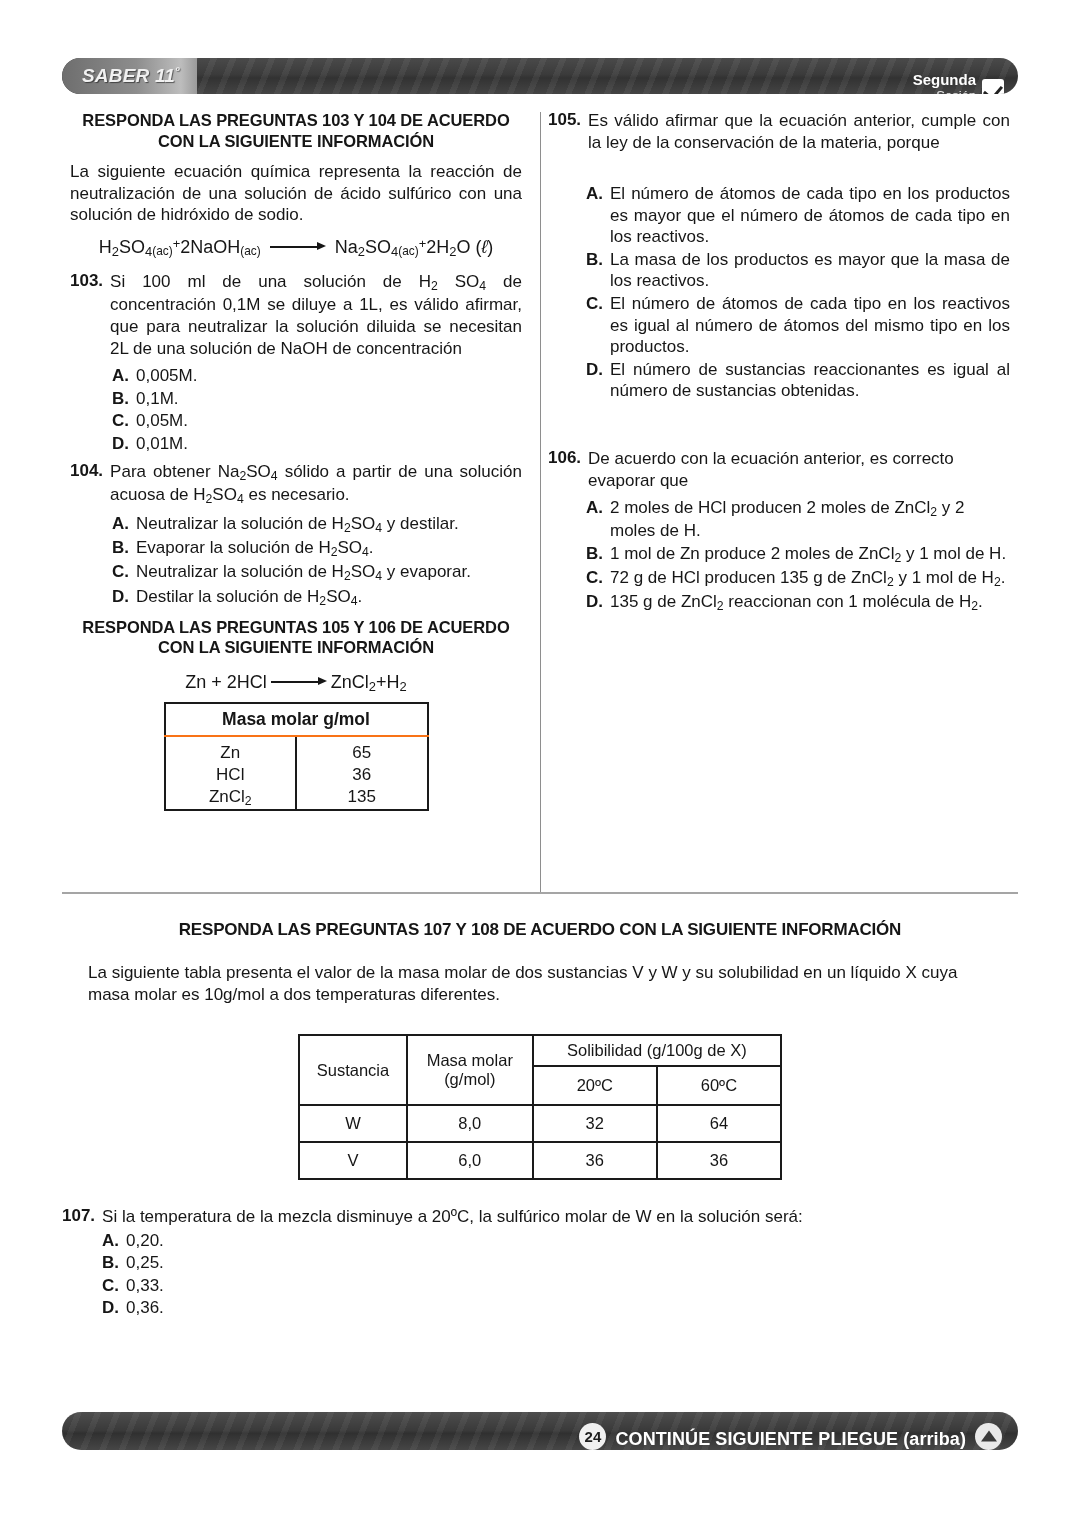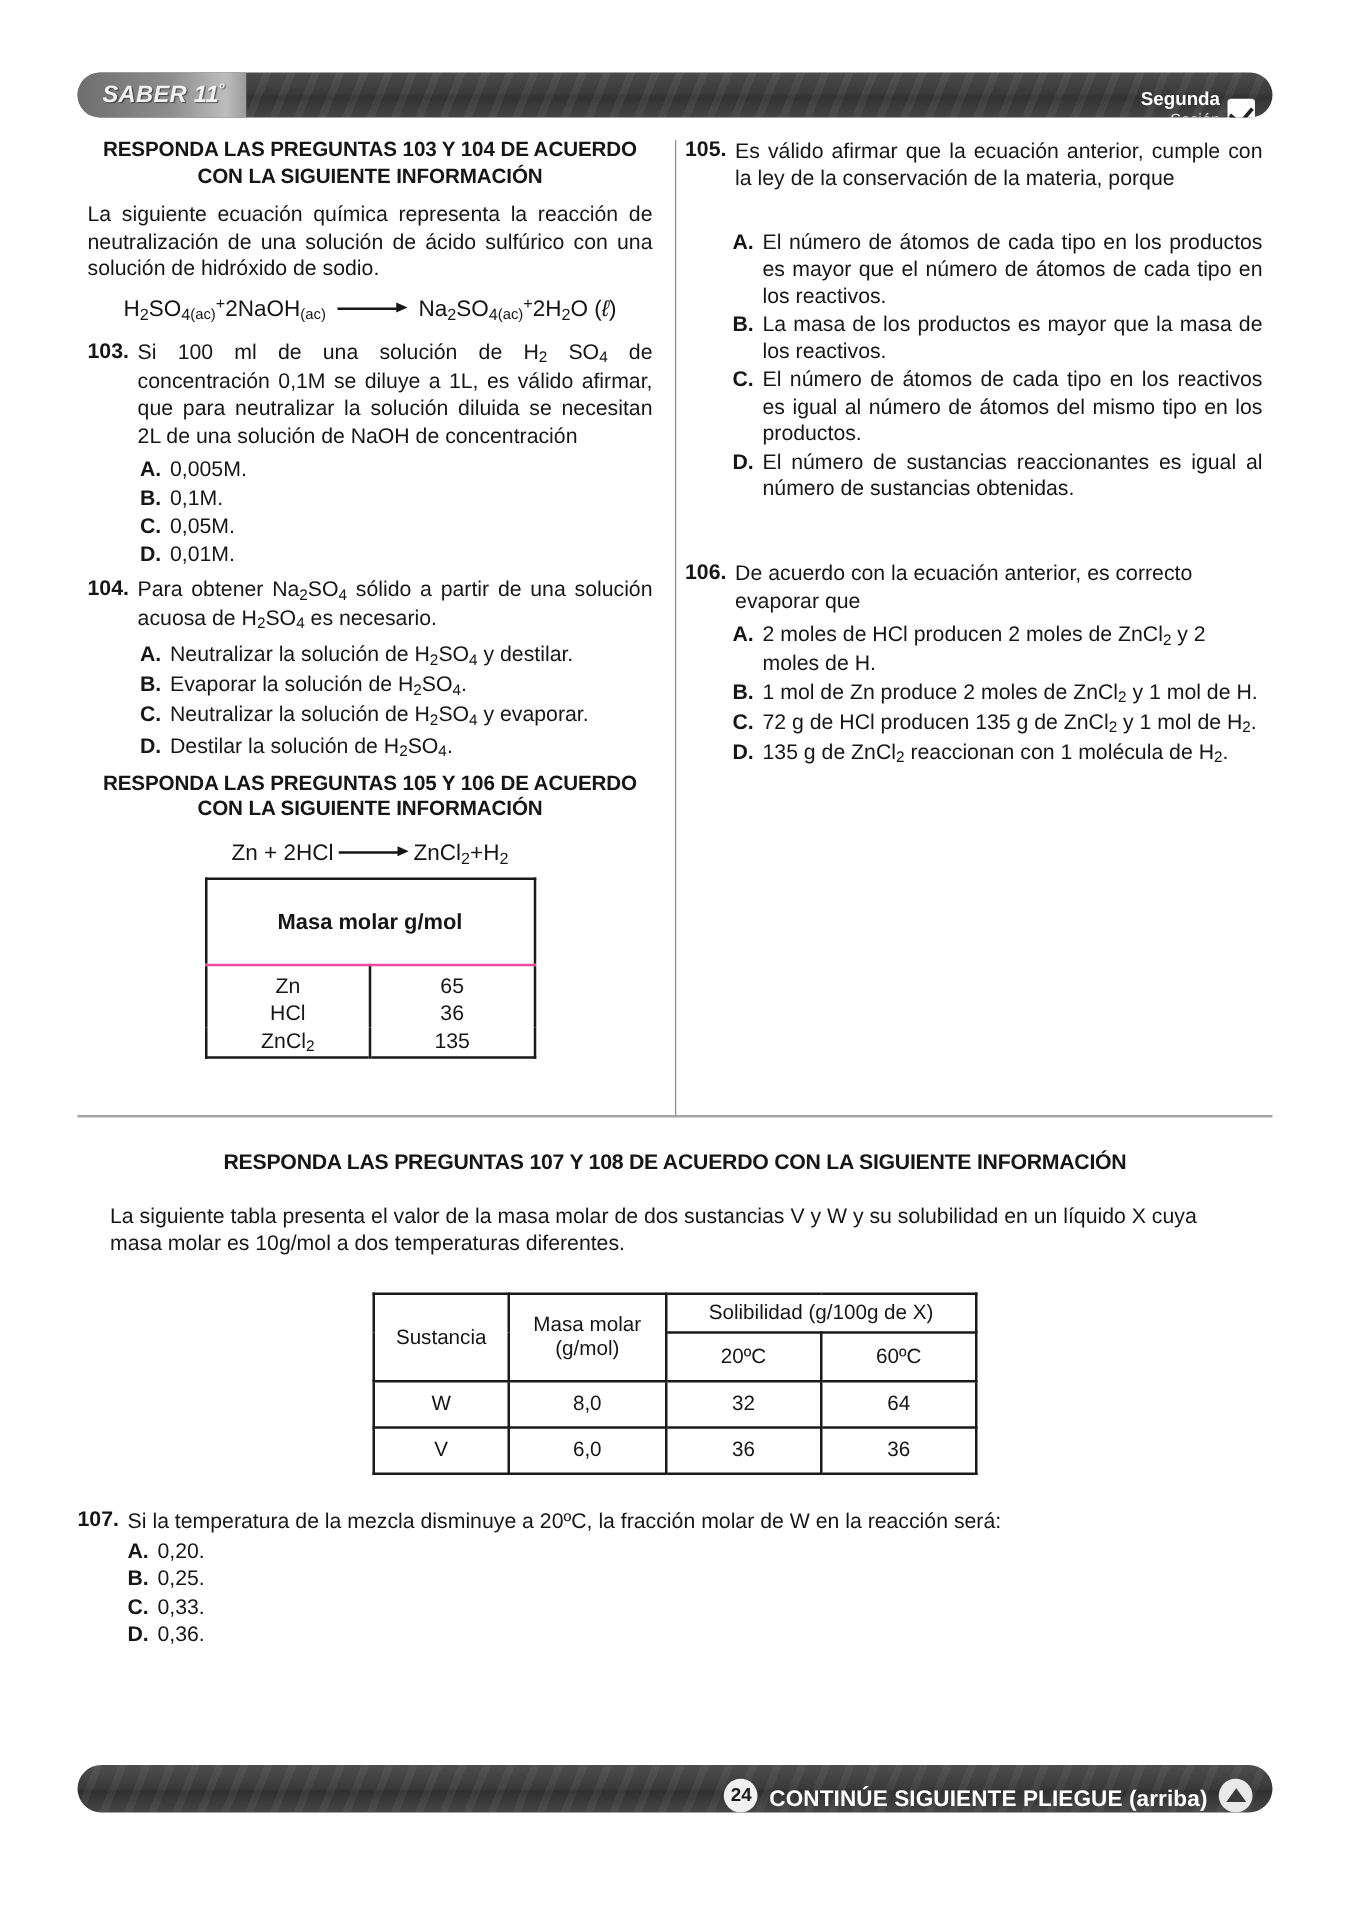--- a/index.html
+++ b/index.html
@@ -160,23 +160,23 @@
   .zn-eq {
     text-align: center; font-size: 18px; margin: 14px 0 8px 0;
   }
   .zn-table {
     margin: 0 auto;
     border-collapse: collapse;
     border: 2px solid #1a1a1a;
     width: 265px;
   }
   .zn-table th {
-    border-bottom: 2px solid #ec4899;
+    border-bottom: 2px solid #f97316;
     font-size: 17.5px; font-weight: bold;
-    padding: 23px 4px; text-align: center;
+    padding: 5px 4px; text-align: center;
   }
   .zn-table td {
     font-size: 17px; text-align: center;
     padding: 1px 4px; border: none;
   }
   .zn-table td.c1 { border-right: 2px solid #1a1a1a; width: 50%; }
   .zn-table tr.first td { padding-top: 6px; }
   .zn-table tr.last td { padding-bottom: 6px; }
 
   
@@ -455,21 +455,21 @@
         <td>6,0</td>
         <td class="val-lo">36</td>
         <td class="val-lo">36</td>
       </tr>
     </tbody>
   </table>
 
   <div class="q q107">
     <div class="q-num">107.</div>
     <div class="q-body">
-      <p class="q-text" style="text-align:left;">Si la temperatura de la mezcla disminuye a 20ºC, la fracción molar de W en la reacción será:</p>
+      <p class="q-text" style="text-align:left;">Si la temperatura de la mezcla disminuye a 20ºC, la sulfúrico molar de W en la solución será:</p>
     </div>
   </div>
   <ul class="opts q107-opts">
     <li class="opt">
         <span class="opt-let">A.</span>
         <span class="opt-txt" style="text-align:left;flex:0 0 auto;">0,20.</span>
       </li>
     <li class="opt">
         <span class="opt-let">B.</span>
         <span class="opt-txt" style="text-align:left;flex:0 0 auto;">0,25.</span>

